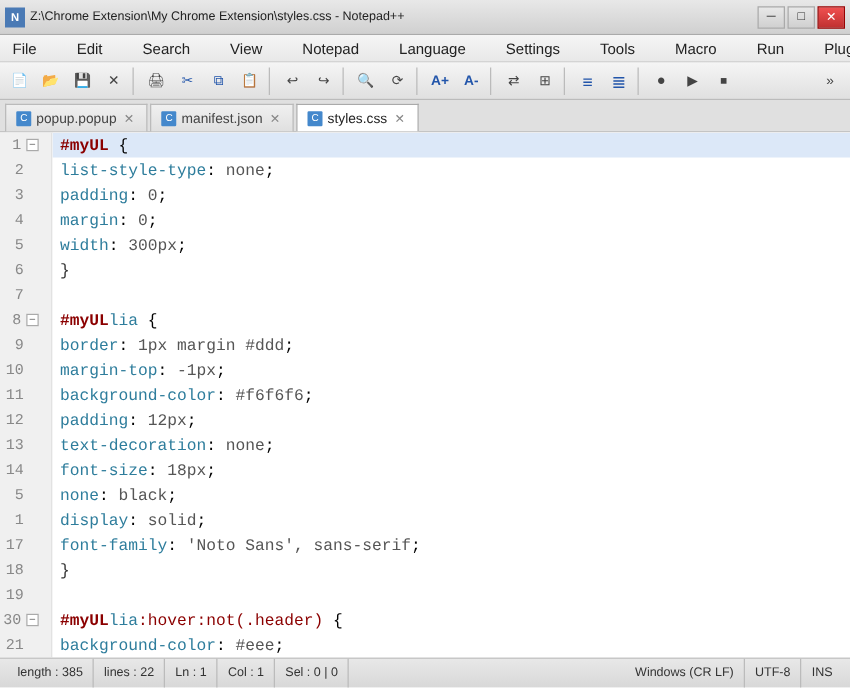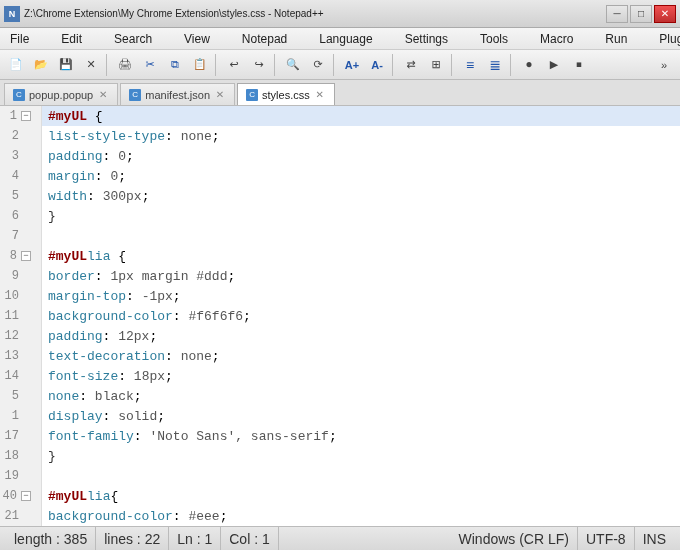--- a/index.html
+++ b/index.html
@@ -241,21 +241,21 @@
       background: linear-gradient(to bottom, #e8e8e8, #d8d8d8);
       height: 24px;
       display: flex;
       align-items: center;
       border-top: 1px solid #bbb;
       padding: 0 6px;
       gap: 0;
     }
     .status-section {
       padding: 0 8px;
-      font-size: 14px;
+      font-size: 10px;
       color: #333;
       border-right: 1px solid #bbb;
       height: 24px;
       display: flex;
       align-items: center;
     }
     .status-section:last-child { border-right: none; }
     .status-spacer { flex: 1; }
   </style>
 </head>
@@ -455,21 +455,21 @@
         </div>
       </div>
       <div class="line-num">
         <div class="line-num-inner">
           <span>19</span>
           <span style="width: 10px; display: inline-block;"></span>
         </div>
       </div>
       <div class="line-num">
         <div class="line-num-inner">
-          <span>40</span>
+          <span>30</span>
           <span class="fold-indicator">−</span>
         </div>
       </div>
       <div class="line-num">
         <div class="line-num-inner">
           <span>21</span>
           <span style="width: 10px; display: inline-block;"></span>
         </div>
       </div>
     </div>
@@ -486,27 +486,28 @@
       <div class="code-line">    <span class="css-property">margin-top</span>: <span class="css-value">-1px</span>;</div>
       <div class="code-line">    <span class="css-property">background-color</span>: <span class="css-value">#f6f6f6</span>;</div>
       <div class="code-line">    <span class="css-property">padding</span>: <span class="css-value">12px</span>;</div>
       <div class="code-line">    <span class="css-property">text-decoration</span>: <span class="css-value">none</span>;</div>
       <div class="code-line">    <span class="css-property">font-size</span>: <span class="css-value">18px</span>;</div>
       <div class="code-line">    <span class="css-property">none</span>: <span class="css-value">black</span>;</div>
       <div class="code-line">    <span class="css-property">display</span>: <span class="css-value">solid</span>;</div>
       <div class="code-line">    <span class="css-property">font-family</span>: <span class="css-value">'Noto Sans', sans-serif</span>;</div>
       <div class="code-line"><span class="css-brace">}</span></div>
       <div class="code-line">&nbsp;</div>
-      <div class="code-line"><span class="css-selector">#myUL</span> <span class="css-property">li</span> <span class="css-property">a</span>{</div>
+      <div class="code-line"><span class="css-selector">#myUL</span> <span class="css-property">li</span> <span class="css-property">a</span><span class="css-pseudo">:hover:not(.header) </span>{</div>
       <div class="code-line">    <span class="css-property">background-color</span>: <span class="css-value">#eee</span>;</div>
     </div>
 </div>
 
 <div id="status-bar">
   <div class="status-section">length : 385</div>
   <div class="status-section">lines : 22</div>
   <div class="status-section">Ln : 1</div>
   <div class="status-section">Col : 1</div>
+  <div class="status-section">Sel : 0 | 0</div>
   <div class="status-spacer"></div>
   <div class="status-section">Windows (CR LF)</div>
   <div class="status-section">UTF-8</div>
   <div class="status-section">INS</div>
 </div>
 
 </body></html>

